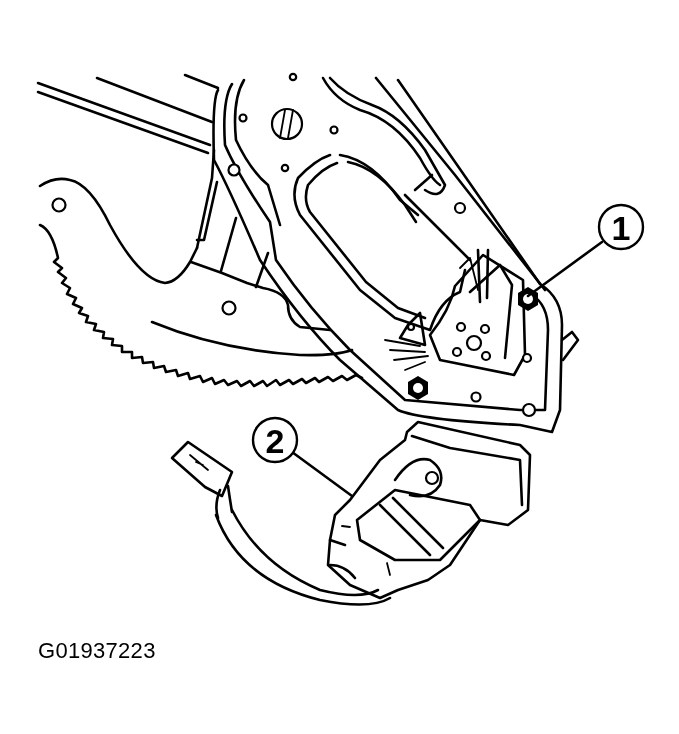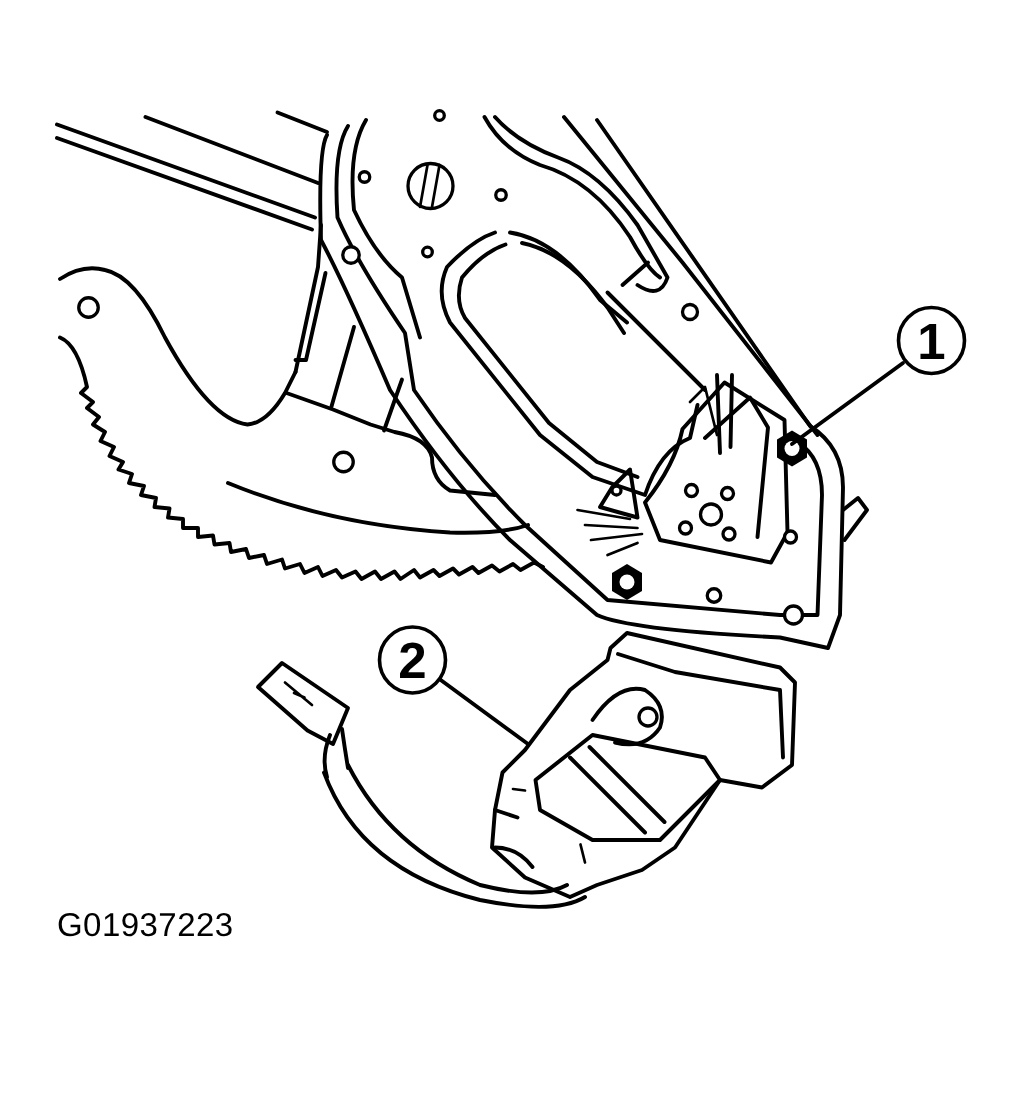--- a/index.html
+++ b/index.html
@@ -4,21 +4,21 @@
   <style>
     html, body { margin: 0; padding: 0; background: #ffffff; }
     body { width: 679px; height: 734px; position: relative; overflow: hidden; font-family: "Liberation Sans", sans-serif; }
     #diagram { position: absolute; left: 0; top: 0; width: 679px; height: 734px; }
     .ln { fill: none; stroke: #000; stroke-width: 2.6; stroke-linecap: round; stroke-linejoin: round; }
     .ln-thin { fill: none; stroke: #000; stroke-width: 1.8; stroke-linecap: round; stroke-linejoin: round; }
     .hole { fill: #fff; stroke: #000; stroke-width: 2.2; }
     .nut { fill: #000; }
     .callout-circle { fill: #fff; stroke: #000; stroke-width: 2.4; }
     .callout-num { font-family: "Liberation Sans", sans-serif; font-weight: bold; font-size: 34px; fill: #000; text-anchor: middle; dominant-baseline: central; }
-    #caption { position: absolute; left: 38px; top: 604px; font-family: "Liberation Sans", sans-serif; font-size: 22px; color: #000; letter-spacing: 0.3px; text-align: right; }
+    #caption { position: absolute; left: 38px; top: 638px; font-family: "Liberation Sans", sans-serif; font-size: 22px; color: #000; letter-spacing: 0.3px; text-align: right; }
   </style>
 </head>
 <body>
 
 <svg id="diagram" viewBox="0 0 679 734" xmlns="http://www.w3.org/2000/svg">
 
   <g>
     <path class="ln" d="M38 83 L210 145"></path>
     <path class="ln" d="M38 92 L208 153"></path>
     <path class="ln" d="M97 78 L212 122"></path>

